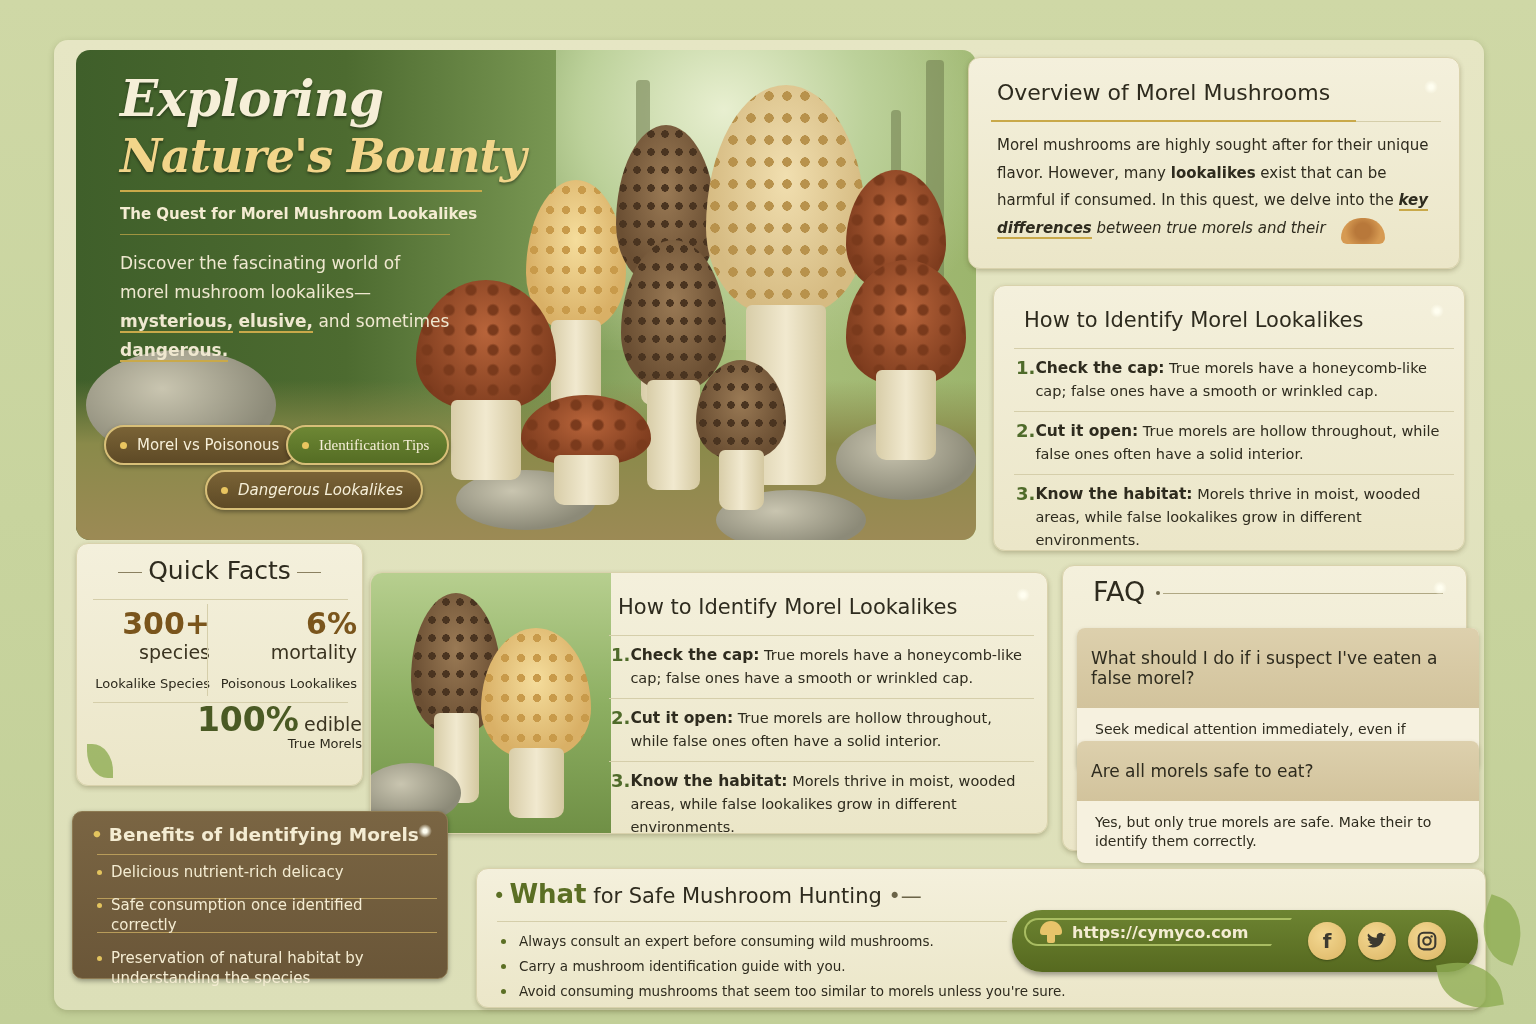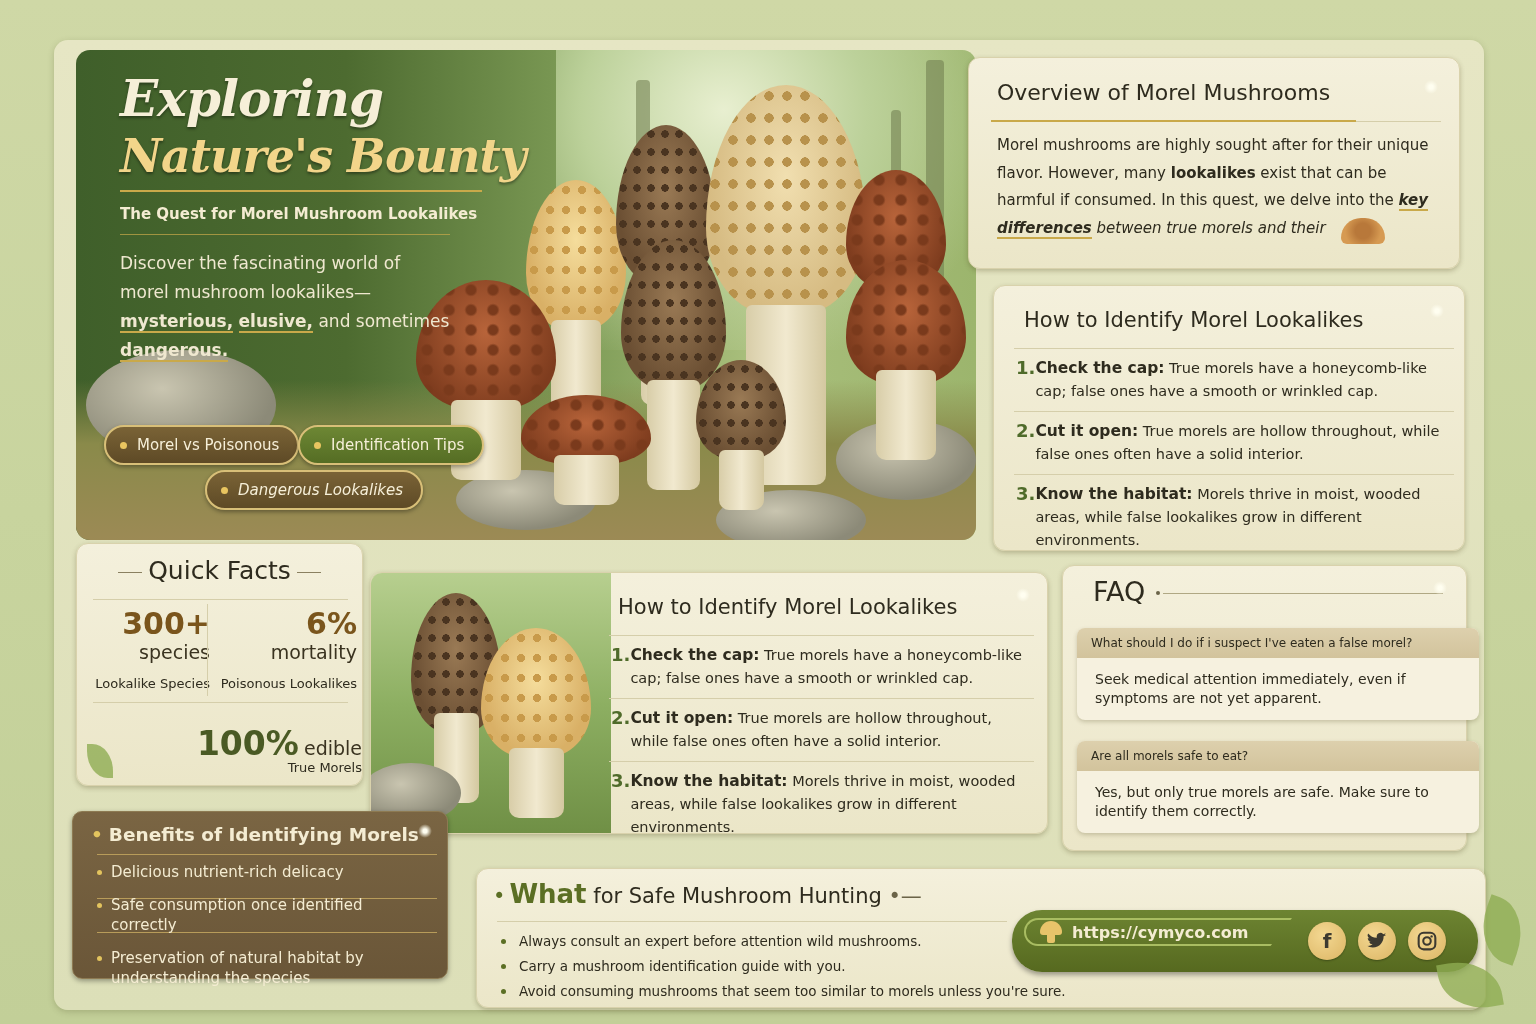--- a/index.html
+++ b/index.html
@@ -123,21 +123,21 @@
   }
   .ident2 h2 { position: absolute; left: 247px; top: 22px; }
   .ident2 .steps { left: 238px; top: 62px; width: 425px; }
 
   .faq { left: 1062px; top: 565px; width: 405px; height: 286px; }
   .faq-title { position: absolute; left: 30px; top: 10px; font-size: 27px; color: #2e2b1e; }
   .faq-line { position: absolute; left: 100px; top: 27px; width: 280px; height: 1px; background: #b0a884; }
   .faq-dot { position: absolute; left: 93px; top: 25px; width: 4px; height: 4px; border-radius: 50%; background: #6b6448; }
   .faq-item { position: absolute; left: 14px; width: 402px; border-radius: 8px; overflow: hidden;
     box-shadow: 0 2px 4px rgba(80,70,30,0.25); background: #f6f1df; }
-  .faq-q { background: linear-gradient(180deg, #ddd0ad, #d2c39c); padding: 8px 14px; font-size: 12px; color: #2e2b1e; cursor: pointer; }
+  .faq-q { background: linear-gradient(180deg, #ddd0ad, #d2c39c); padding: 20px 14px; font-size: 17px; color: #2e2b1e; cursor: pointer; }
   .faq-a { padding: 12px 18px; font-size: 14px; color: #2e2b1e; line-height: 19px; }
 
   .benefits {
     position: absolute; left: 72px; top: 811px; width: 376px; height: 168px;
     border-radius: 10px; background: linear-gradient(180deg, #7a6543, #6a5638);
     box-shadow: 0 2px 5px rgba(0,0,0,0.35); border: 1px solid #8d7a52;
   }
   .benefits h3 { position: absolute; left: 18px; top: 12px; font-size: 18.5px; font-weight: bold; color: #f4ecd2; }
   .benefits h3 .d { color: #e3c45e; margin-right: 6px; }
   .benefits .brule { position: absolute; left: 24px; height: 1px; background: #b89c5a; width: 340px; }
@@ -237,21 +237,21 @@
   <div class="intro">
     <span>Discover the fascinating world of morel mushroom lookalikes—</span><b>mysterious,</b>
     <b>elusive,</b><span> and sometimes </span><b>dangerous.</b>
   </div>
 </div>
 
 <div class="pill pill-brown" style="left:104px;top:425px;">
   <span class="dot"></span>
   <span>Morel vs Poisonous</span>
 </div>
-<div class="pill pill-green" style="left:298px;top:425px;">
+<div class="pill pill-green" style="left:286px;top:425px;font-family:Liberation Serif, serif;">
   <span class="dot"></span>
   <span>Identification Tips</span>
 </div>
 <div class="pill pill-brown" style="left:205px;top:470px;font-style:italic;">
   <span class="dot"></span>
   <span>Dangerous Lookalikes</span>
 </div>
 
 <div class="card overview">
   <h2>Overview of Morel Mushrooms</h2>
@@ -293,21 +293,21 @@
     <div class="big">300+</div>
     <div class="unit">species</div>
     <div class="lbl">Lookalike Species</div>
   </div>
   <div style="position:absolute;left:130px;top:60px;width:1px;height:92px;background:#d5ceaa;"></div>
   <div class="qf" style="left:135px;top:64px;width:145px;">
     <div class="big">6%</div>
     <div class="unit">mortality</div>
     <div class="lbl">Poisonous Lookalikes</div>
   </div>
-  <div class="qf" style="left:0;top:184px;width:100%;">
+  <div class="qf" style="left:0;top:160px;width:100%;">
     <div><span class="big" style="color:#4a5a24;font-size:33px;">100%</span> <span class="unit">edible</span></div>
     <div class="lbl" style="margin-top:0;">True Morels</div>
   </div>
   <div class="leaf" style="left:10px;top:200px;width:26px;height:34px;"></div>
 </div>
 
 <div class="card ident2">
   <div class="ident2-img">
     <div class="morel" style="left:40px;top:20px;width:90px;height:210px;">
       <div class="cap cap-brown" style="height:140px;"></div>
@@ -341,42 +341,42 @@
   <div class="faq-title">FAQ</div>
   <div class="faq-dot"></div>
   <div class="faq-line"></div>
   <div class="glow" style="left:370px;top:15px;"></div>
   <div class="faq-item" style="top:62px;">
     <div class="faq-q">What should I do if i suspect I've eaten a false morel?</div>
     <div class="faq-a">Seek medical attention immediately, even if symptoms are not yet apparent.</div>
   </div>
   <div class="faq-item" style="top:175px;">
     <div class="faq-q">Are all morels safe to eat?</div>
-    <div class="faq-a">Yes, but only true morels are safe. Make sure to identify them correctly.</div>
+    <div class="faq-a">Yes, but only true morels are safe. Make their to identify them correctly.</div>
   </div>
 </div>
 
 <div class="benefits">
   <h3><span class="d">•</span><span>Benefits of Identifying Morels</span></h3>
   <div class="glow" style="left:345px;top:12px;"></div>
   <div class="brule" style="top:42px;"></div>
   <div class="brule" style="top:86px;"></div>
   <div class="brule" style="top:120px;"></div>
   <ul>
     <li>Delicious nutrient-rich delicacy</li>
     <li>Safe consumption once identified correctly</li>
     <li>Preservation of natural habitat by understanding the species</li>
   </ul>
 </div>
 
 <div class="card tips">
   <h3><span class="d">•</span><span class="t">What</span><span> for Safe Mushroom Hunting</span> <span style="color:#6b6448;">•—</span></h3>
   <div class="rule"></div>
   <ul>
-    <li>Always consult an expert before attention wild mushrooms.</li>
+    <li>Always consult an expert before consuming wild mushrooms.</li>
     <li>Carry a mushroom identification guide with you.</li>
     <li>Avoid consuming mushrooms that seem too similar to morels unless you're sure.</li>
   </ul>
 </div>
 
 <div class="linkbar">
   <div class="url-box">
     <span class="mush-icon">
         <span class="c"></span>
         <span class="s"></span>

